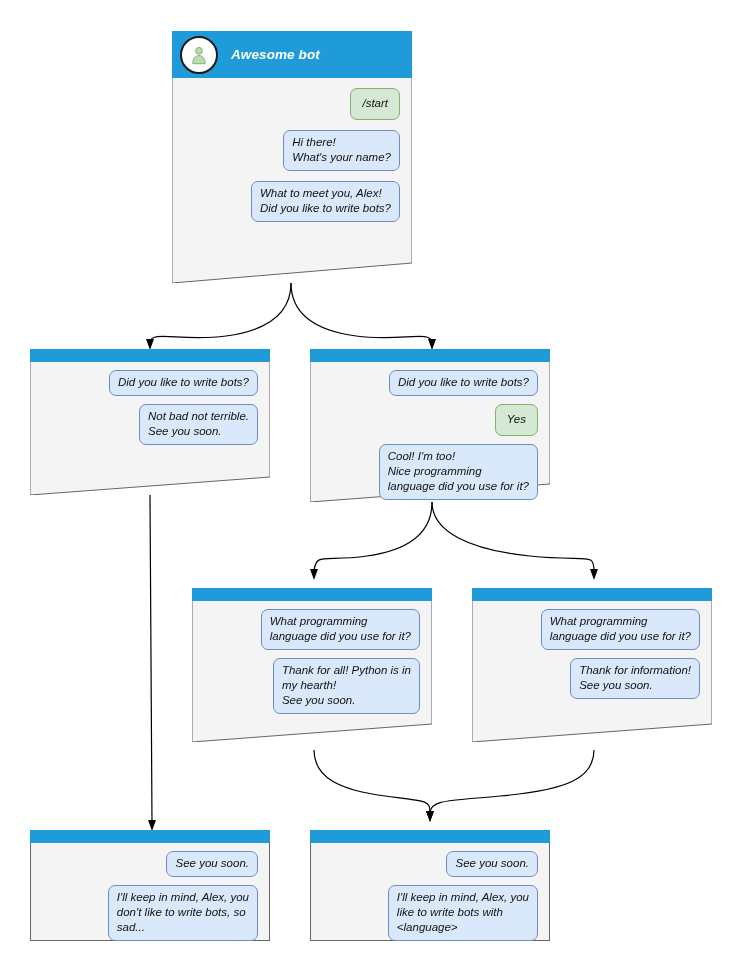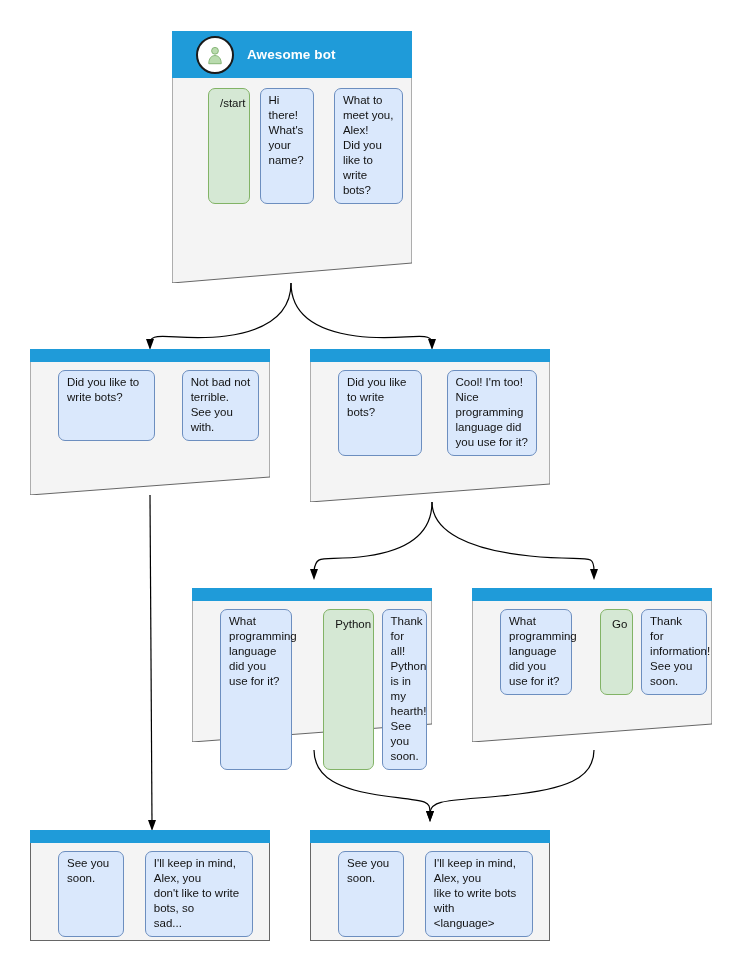--- a/index.html
+++ b/index.html
@@ -44,24 +44,25 @@
   .node-shape {
     position: absolute;
     left: 0;
     top: 0;
     width: 100%;
     height: 100%;
     z-index: 0;
   }
   .node-inner {
     position: absolute;
-    left: 16px;
+    left: 0;
     top: 0;
     width: 100%;
     z-index: 1;
+    font-style: italic;
   }
 
   
   .node-header {
     position: relative;
     height: 47px;
     display: flex;
     align-items: center;
     box-sizing: border-box;
     padding-left: 8px;
@@ -90,27 +91,27 @@
     margin-left: 13px;
     letter-spacing: .1px;
     white-space: nowrap;
   }
 
   
   .chat {
     box-sizing: border-box;
     padding: 10px 12px 10px 12px;
     display: flex;
-    flex-direction: row;
+    flex-direction: column;
     gap: 10px;
   }
   .chat.tight { padding-top: 7px; gap: 8px; }
 
   .bubble-row { display: flex; }
-  .bubble-row.left  { justify-content: flex-start; }
+  .bubble-row.left  { justify-content: flex-end; }
   .bubble-row.right { justify-content: flex-end; }
 
   .bubble {
     box-sizing: border-box;
     border-radius: 7px;
     border: 1px solid;
     padding: 4px 8px 5px 8px;
     font-size: 11.5px;
     line-height: 15px;
     color: #111111;
@@ -215,37 +216,40 @@
       <rect x="0" y="0" width="240" height="13" fill="#1f9bd9"></rect>
     </svg>
     <div class="node-inner">
       <div class="node-header plain"></div>
       <div class="chat tight">
         <div class="bubble-row left">
           <div class="bubble bot">Did you like to write bots?</div>
         </div>
         <div class="bubble-row left">
           <div class="bubble bot">Not bad not terrible.
-See you with.</div>
+See you soon.</div>
         </div>
       </div>
     </div>
   </div>
 
   <div class="node" style="left:310px; top:349px; width:240px; height:153px;">
     <svg class="node-shape" viewBox="0 0 240 153" preserveAspectRatio="none" width="240" height="153">
       <polygon points="0,0 240,0 240,135 0,153" fill="#f4f4f4" stroke="#666666" stroke-width="1"></polygon>
       <rect x="0" y="0" width="240" height="13" fill="#1f9bd9"></rect>
     </svg>
     <div class="node-inner">
       <div class="node-header plain"></div>
       <div class="chat tight">
         <div class="bubble-row left">
           <div class="bubble bot">Did you like to write bots?</div>
         </div>
+        <div class="bubble-row right">
+          <div class="bubble user">Yes</div>
+        </div>
         <div class="bubble-row left">
           <div class="bubble bot">Cool! I'm too!
 Nice programming
 language did you use for it?</div>
         </div>
       </div>
     </div>
   </div>
 
   <div class="node" style="left:192px; top:588px; width:240px; height:154px;">
@@ -253,23 +257,20 @@
       <polygon points="0,0 240,0 240,136 0,154" fill="#f4f4f4" stroke="#666666" stroke-width="1"></polygon>
       <rect x="0" y="0" width="240" height="13" fill="#1f9bd9"></rect>
     </svg>
     <div class="node-inner">
       <div class="node-header plain"></div>
       <div class="chat tight">
         <div class="bubble-row left">
           <div class="bubble bot">What programming
 language did you use for it?</div>
         </div>
-        <div class="bubble-row right">
-          <div class="bubble user">Python</div>
-        </div>
         <div class="bubble-row left">
           <div class="bubble bot">Thank for all! Python is in
 my hearth!
 See you soon.</div>
         </div>
       </div>
     </div>
   </div>
 
   <div class="node" style="left:472px; top:588px; width:240px; height:154px;">
@@ -277,23 +278,20 @@
       <polygon points="0,0 240,0 240,136 0,154" fill="#f4f4f4" stroke="#666666" stroke-width="1"></polygon>
       <rect x="0" y="0" width="240" height="13" fill="#1f9bd9"></rect>
     </svg>
     <div class="node-inner">
       <div class="node-header plain"></div>
       <div class="chat tight">
         <div class="bubble-row left">
           <div class="bubble bot">What programming
 language did you use for it?</div>
         </div>
-        <div class="bubble-row right">
-          <div class="bubble user">Go</div>
-        </div>
         <div class="bubble-row left">
           <div class="bubble bot">Thank for information!
 See you soon.</div>
         </div>
       </div>
     </div>
   </div>
 
   <div class="node" style="left:30px; top:830px; width:240px; height:111px;">
     <svg class="node-shape" viewBox="0 0 240 111" preserveAspectRatio="none" width="240" height="111">

